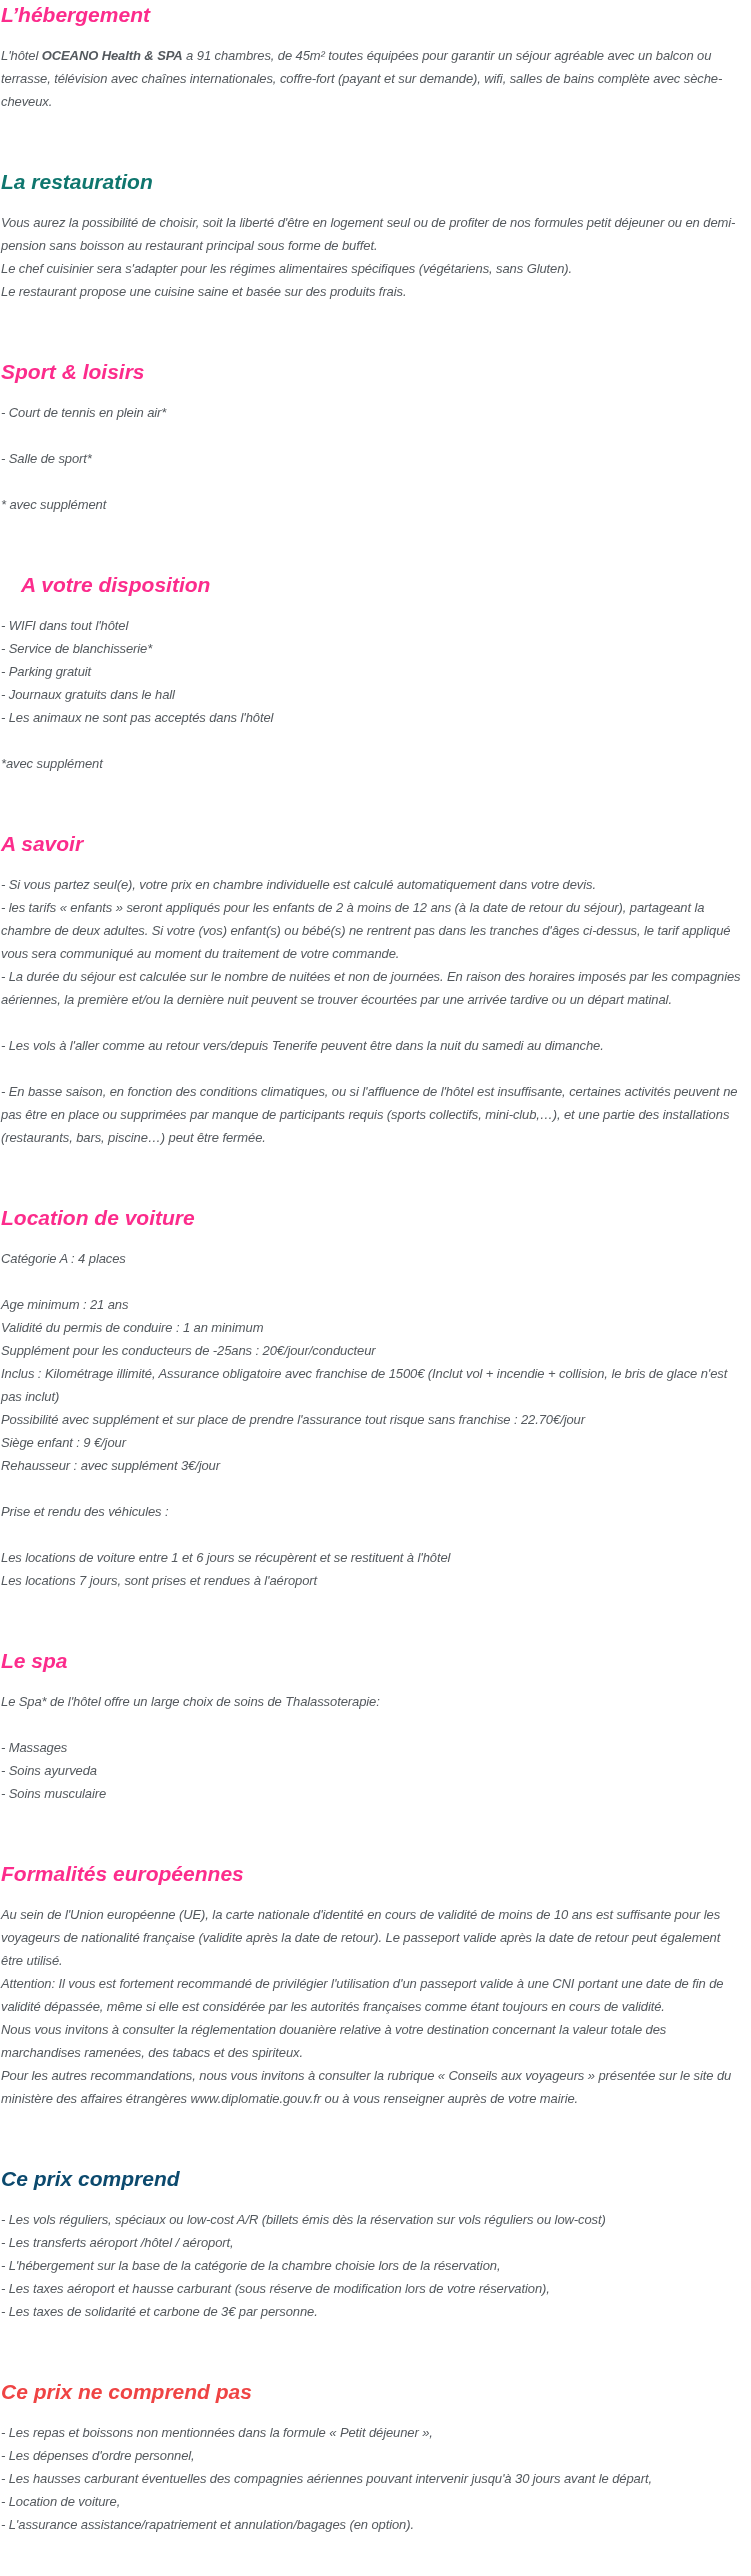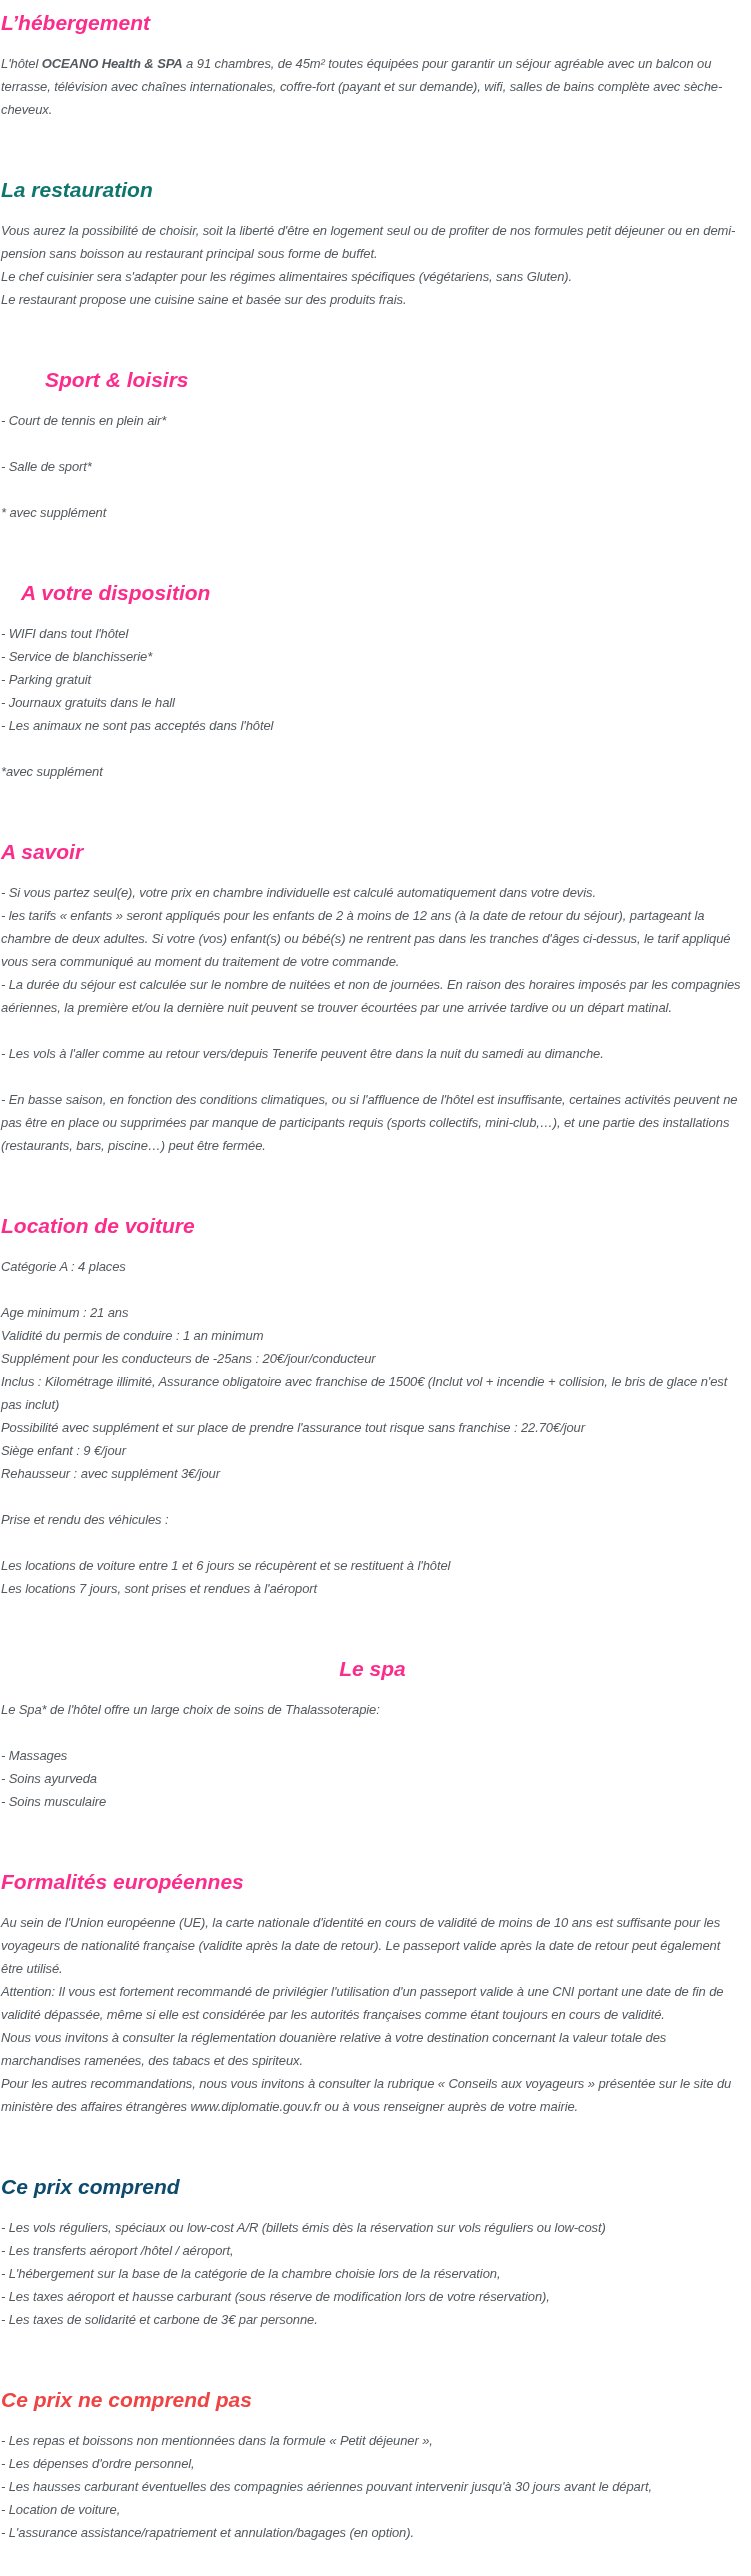--- a/index.html
+++ b/index.html
@@ -19,21 +19,21 @@
   main { display: block; }
   section { display: block; }
   h2 {
     color: #fc2c8c;
     font-size: 21px;
     line-height: 26px;
     font-weight: bold;
     font-style: italic;
     margin: 56px 0 16px 0;
   }
-  section:first-of-type h2 { margin-top: 8px; }
+  section:first-of-type h2 { margin-top: 0; }
   .sec-body p {
     margin: 0;
     font-size: 13px;
     line-height: 23px;
     letter-spacing: -0.1px;
   }
   .sp { height: 23px; }
   .b { font-weight: bold; }
 </style>
 </head>
@@ -50,21 +50,21 @@
   <section>
     <h2 style="color: #0f766e;">La restauration</h2>
     <div class="sec-body">
         <p><span>Vous aurez la possibilité de choisir, soit la liberté d'être en logement seul ou de profiter de nos formules petit déjeuner ou en demi-pension sans boisson au restaurant principal sous forme de buffet.</span></p>
         <p><span>Le chef cuisinier sera s'adapter pour les régimes alimentaires spécifiques (végétariens, sans Gluten).</span></p>
         <p><span>Le restaurant propose une cuisine saine et basée sur des produits frais.</span></p>
       </div>
   </section>
 
   <section>
-    <h2 style="color: rgb(252, 44, 140); margin-left: 44px;">Sport &amp; loisirs</h2>
+    <h2 style="color: rgb(252, 44, 140);">Sport &amp; loisirs</h2>
     <div class="sec-body">
         <p><span>- Court de tennis en plein air*</span></p>
         <div class="sp"></div>
         <p><span>- Salle de sport*</span></p>
         <div class="sp"></div>
         <p><span>* avec supplément</span></p>
       </div>
   </section>
 
   <section>
@@ -107,21 +107,21 @@
         <p><span>Rehausseur : avec supplément 3€/jour</span></p>
         <div class="sp"></div>
         <p><span>Prise et rendu des véhicules :</span></p>
         <div class="sp"></div>
         <p><span>Les locations de voiture entre 1 et 6 jours se récupèrent et se restituent à l'hôtel</span></p>
         <p><span>Les locations 7 jours, sont prises et rendues à l'aéroport</span></p>
       </div>
   </section>
 
   <section>
-    <h2 style="color: rgb(252, 44, 140); text-align: center;">Le spa</h2>
+    <h2 style="color: rgb(252, 44, 140);">Le spa</h2>
     <div class="sec-body">
         <p><span>Le Spa* de l'hôtel offre un large choix de soins de Thalassoterapie:</span></p>
         <div class="sp"></div>
         <p><span>- Massages</span></p>
         <p><span>- Soins ayurveda</span></p>
         <p><span>- Soins musculaire</span></p>
       </div>
   </section>
 
   <section>

